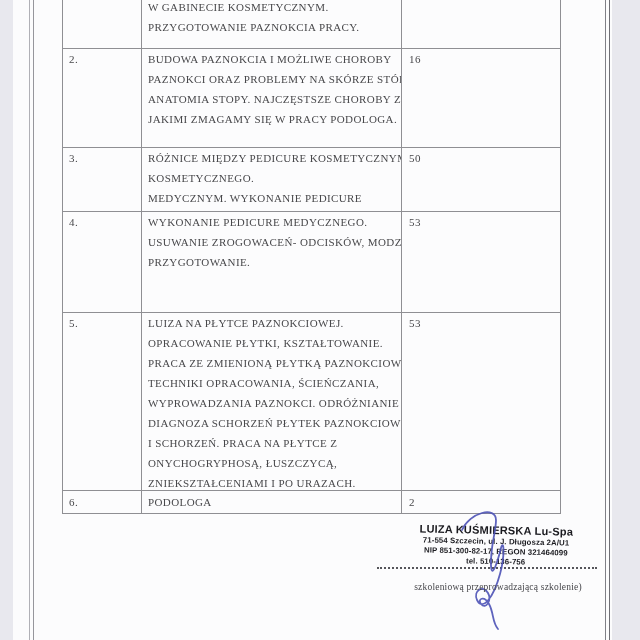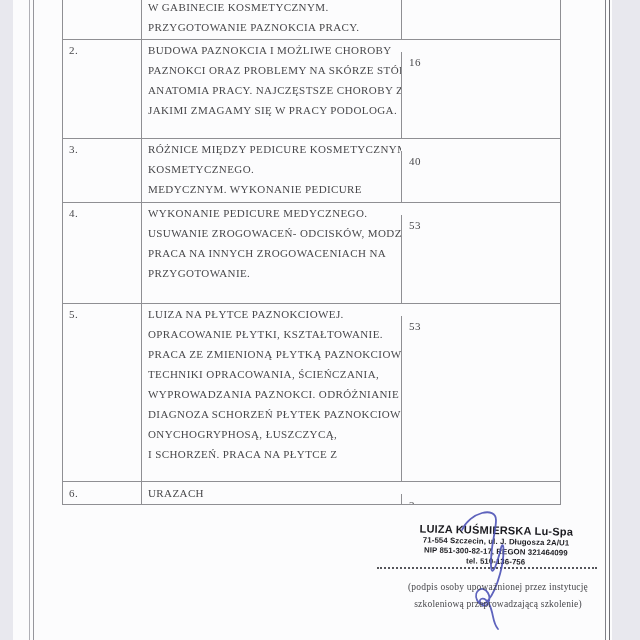--- a/index.html
+++ b/index.html
@@ -22,21 +22,21 @@
   .table{
     position:absolute;left:62px;top:0;width:499px;
     box-sizing:border-box;
     border-left:1px solid #8f8f93;border-right:1px solid #8f8f93;
     color:#48484b;
   }
   .trow{display:flex;box-sizing:border-box;border-bottom:1px solid #8f8f93;overflow:hidden;}
   .c{box-sizing:border-box;overflow:hidden;}
   .c.num{width:78px;padding:0 0 0 6px;font-size:11px;line-height:20px;letter-spacing:.4px;}
   .c.desc{width:260px;border-left:1px solid #8f8f93;padding:0 2px 0 6px;}
-  .c.hours{flex:1;border-left:1px solid #8f8f93;padding:0 0 0 7px;font-size:11px;line-height:20px;letter-spacing:.4px;margin-top:12px;}
+  .c.hours{flex:1;border-left:1px solid #8f8f93;padding:0 0 0 7px;font-size:11px;line-height:20px;letter-spacing:.4px;}
   .line{font-size:11px;line-height:20px;letter-spacing:.4px;white-space:nowrap;}
   .trow.cut .desc,.trow.cut .num,.trow.cut .hours{margin-top:-3px;}
   .trow.last .num,.trow.last .desc .line,.trow.last .hours{line-height:22px;}
 
   
   .stamp{
     position:absolute;left:412px;top:524px;width:168px;text-align:center;
     font-family:"Liberation Sans", sans-serif;font-weight:bold;color:#1b1b20;
     transform:rotate(1.2deg);
   }
@@ -62,75 +62,75 @@
 <div>
 
   <div class="edge-strip left"></div>
   <div class="edge-strip right"></div>
   <div class="vline vl1"></div>
   <div class="vline vl2"></div>
   <div class="vline vr1"></div>
   <div class="vline vr2"></div>
 
   <div class="table" id="table">
-      <div class="trow cut" style="height: 40px;">
+      <div class="trow cut" style="height: 49px;">
     <div class="c num"></div>
     <div class="c desc">
           <div class="line">W GABINECIE KOSMETYCZNYM.</div>
           <div class="line">PRZYGOTOWANIE PAZNOKCIA PRACY.</div>
         </div>
     <div class="c hours"></div>
   </div>
       <div class="trow" style="height: 99px;">
     <div class="c num">2.</div>
     <div class="c desc">
           <div class="line">BUDOWA PAZNOKCIA I MOŻLIWE CHOROBY</div>
           <div class="line">PAZNOKCI ORAZ PROBLEMY NA SKÓRZE STÓP.</div>
-          <div class="line">ANATOMIA PRACY. NAJCZĘSTSZE CHOROBY Z</div>
+          <div class="line">ANATOMIA STOPY. NAJCZĘSTSZE CHOROBY Z</div>
           <div class="line">JAKIMI ZMAGAMY SIĘ W PRACY PODOLOGA.</div>
         </div>
     <div class="c hours">16</div>
   </div>
       <div class="trow" style="height: 64px;">
     <div class="c num">3.</div>
     <div class="c desc">
           <div class="line">RÓŻNICE MIĘDZY PEDICURE KOSMETYCZNYM A</div>
           <div class="line">KOSMETYCZNEGO.</div>
           <div class="line">MEDYCZNYM. WYKONANIE PEDICURE</div>
         </div>
-    <div class="c hours">40</div>
+    <div class="c hours">50</div>
   </div>
       <div class="trow" style="height: 101px;">
     <div class="c num">4.</div>
     <div class="c desc">
           <div class="line">WYKONANIE PEDICURE MEDYCZNEGO.</div>
           <div class="line">USUWANIE ZROGOWACEŃ- ODCISKÓW, MODZELI,</div>
-          <div class="line">PRACA NA INNYCH ZROGOWACENIACH NA</div>
           <div class="line">PRZYGOTOWANIE.</div>
         </div>
     <div class="c hours">53</div>
   </div>
       <div class="trow" style="height: 178px;">
     <div class="c num">5.</div>
     <div class="c desc">
           <div class="line">LUIZA NA PŁYTCE PAZNOKCIOWEJ.</div>
           <div class="line">OPRACOWANIE PŁYTKI, KSZTAŁTOWANIE.</div>
           <div class="line">PRACA ZE ZMIENIONĄ PŁYTKĄ PAZNOKCIOWĄ.</div>
           <div class="line">TECHNIKI OPRACOWANIA, ŚCIEŃCZANIA,</div>
           <div class="line">WYPROWADZANIA PAZNOKCI. ODRÓŻNIANIE I</div>
           <div class="line">DIAGNOZA SCHORZEŃ PŁYTEK PAZNOKCIOWYCH</div>
+          <div class="line">I SCHORZEŃ. PRACA NA PŁYTCE Z</div>
           <div class="line">ONYCHOGRYPHOSĄ, ŁUSZCZYCĄ,</div>
-          <div class="line">I SCHORZEŃ. PRACA NA PŁYTCE Z</div>
+          <div class="line">ZNIEKSZTAŁCENIAMI I PO URAZACH.</div>
         </div>
     <div class="c hours">53</div>
   </div>
       <div class="trow last" style="height: 23px;">
     <div class="c num">6.</div>
     <div class="c desc">
-          <div class="line">URAZACH</div>
+          <div class="line">PODOLOGA</div>
         </div>
     <div class="c hours">2</div>
   </div>
     </div>
 
   <div class="stamp">
     <div class="name">LUIZA KUŚMIERSKA Lu-Spa</div>
     <div class="small">71-554 Szczecin, ul. J. Długosza 2A/U1</div>
     <div class="small">NIP 851-300-82-17, REGON 321464099</div>
     <div class="small">tel. 510-136-756</div>
@@ -144,17 +144,16 @@
              C 42 72, 48 52, 51 40
              C 54 30, 55 48, 50 66
              C 44 88, 33 104, 27 92
              C 23 83, 33 76, 38 85
              C 42 92, 36 102, 31 96
              C 27 91, 34 87, 39 96
              C 44 105, 42 114, 48 121" fill="none" stroke="#4d52b6" stroke-width="1.8" stroke-linecap="round" opacity="0.9"></path>
   </svg>
 
   <div class="sig-caption">
-    <div>(podpis osoby upoważnionej przez instytucję</div>
     <div>szkoleniową przeprowadzającą szkolenie)</div>
   </div>
 
 </div>
 
 </body></html>

